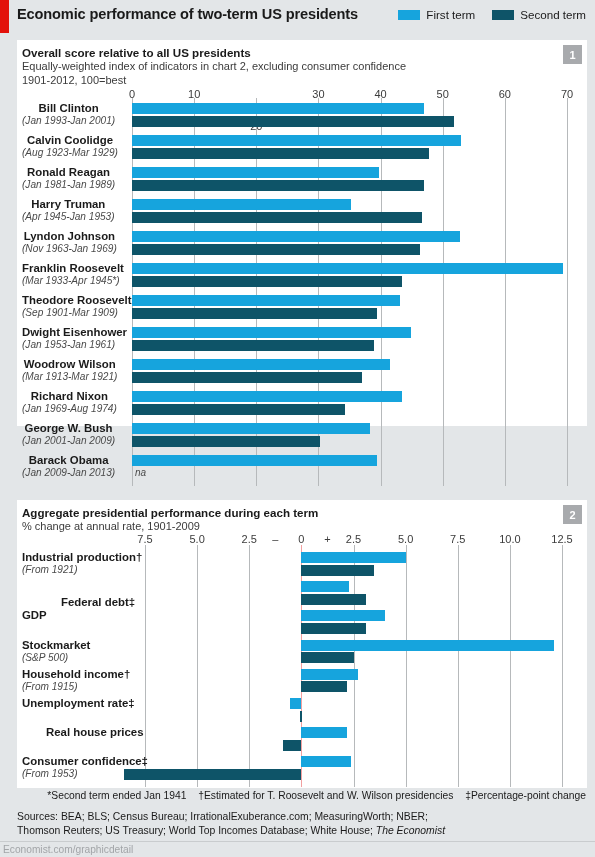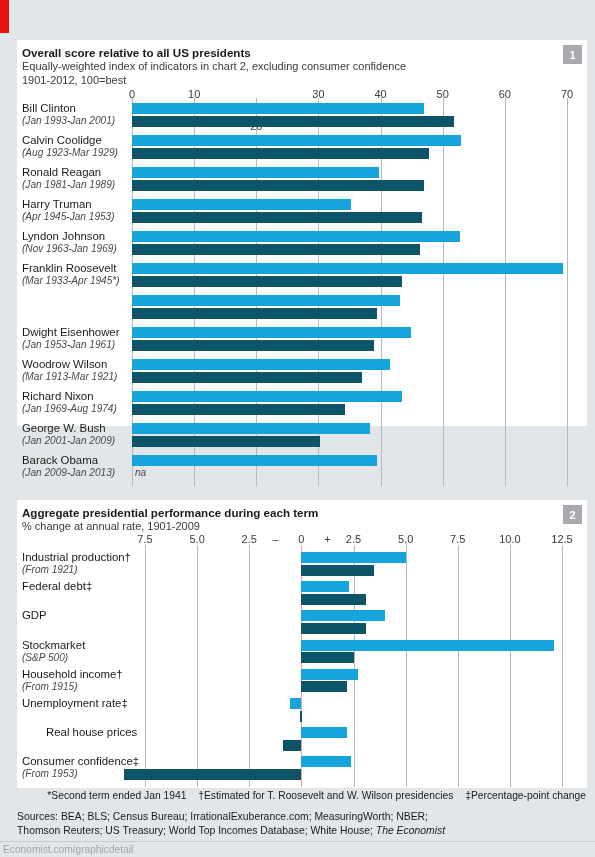--- a/index.html
+++ b/index.html
@@ -42,21 +42,21 @@
   .axis-lbl {
     position: absolute; font-size: 11px; color: #3b3b3b;
     transform: translateX(-50%); white-space: nowrap;
   }
   .gridline { position: absolute; width: 1px; background: #b6b9bb; }
   .zeroline { position: absolute; width: 1px; background: #f2a0a0; }
   .tickmark { position: absolute; width: 1px; height: 5px; background: #8c9093; }
 
   
   .rowlabel { position: absolute; left: 5px; }
-  .rl-name { font-size: 11.4px; font-weight: normal; color: #1a1a1a; line-height: 13px; white-space: nowrap; }
+  .rl-name { font-size: 11.4px; font-weight: bold; color: #1a1a1a; line-height: 13px; white-space: nowrap; text-align: center; }
   .rl-sub { font-size: 10.1px; color: #4a4a4a; font-style: italic; line-height: 12px; white-space: nowrap; }
   .bar { position: absolute; height: 11px; }
   .bar-first { background: #16a4dd; }
   .bar-second { background: #0e5468; }
   .na { position: absolute; font-size: 10px; font-style: italic; color: #4a4a4a; }
 
   
   #footnotes {
     position: absolute; left: 17px; top: 790px; width: 570px;
     font-size: 10.3px; color: #1a1a1a; text-align: right; padding-right: 1px;
@@ -73,20 +73,33 @@
     font-size: 10.2px; color: #a2a5a8;
   }
 </style>
 </head>
 <body>
 
 <div id="page">
 
   <div id="redbar"></div>
 
+  <div id="header">
+    <div id="title">Economic performance of two-term US presidents</div>
+    <div id="legend">
+      <div class="leg">
+        <span class="swatch" id="sw0" style="background: rgb(22, 164, 221);"></span>
+        <span class="leg-label">First term</span>
+      </div>
+      <div class="leg">
+        <span class="swatch" id="sw1" style="background: rgb(14, 84, 104);"></span>
+        <span class="leg-label">Second term</span>
+      </div>
+    </div>
+  </div>
 
   <div class="panel" id="panel1">
     <div class="panel-head">
       <div class="p-title">Overall score relative to all US presidents</div>
       <div class="p-sub">Equally-weighted index of indicators in chart 2, excluding consumer confidence</div>
       <div class="p-sub">1901-2012, 100=best</div>
       <div class="badge">1</div>
     </div>
     <div class="plot" id="plot1">
         <div class="axis-lbl" style="left: 115px; top: 48px;">0</div>
@@ -134,20 +147,24 @@
           <div class="rl-sub">(Nov 1963-Jan 1969)</div>
         </div>
         <div class="bar bar-first" style="left: 115px; top: 191px; width: 328.114px; background: rgb(22, 164, 221);"></div>
         <div class="bar bar-second" style="left: 115px; top: 203.5px; width: 288.343px; background: rgb(14, 84, 104);"></div>
         <div class="rowlabel" style="top: 222px;">
           <div class="rl-name">Franklin Roosevelt</div>
           <div class="rl-sub">(Mar 1933-Apr 1945*)</div>
         </div>
         <div class="bar bar-first" style="left: 115px; top: 223px; width: 430.65px; background: rgb(22, 164, 221);"></div>
         <div class="bar bar-second" style="left: 115px; top: 235.5px; width: 270.321px; background: rgb(14, 84, 104);"></div>
+        <div class="rowlabel" style="top: 254px;">
+          <div class="rl-name">Theodore Roosevelt</div>
+          <div class="rl-sub">(Sep 1901-Mar 1909)</div>
+        </div>
         <div class="bar bar-first" style="left: 115px; top: 255px; width: 268.457px; background: rgb(22, 164, 221);"></div>
         <div class="bar bar-second" style="left: 115px; top: 267.5px; width: 244.843px; background: rgb(14, 84, 104);"></div>
         <div class="rowlabel" style="top: 286px;">
           <div class="rl-name">Dwight Eisenhower</div>
           <div class="rl-sub">(Jan 1953-Jan 1961)</div>
         </div>
         <div class="bar bar-first" style="left: 115px; top: 287px; width: 279.021px; background: rgb(22, 164, 221);"></div>
         <div class="bar bar-second" style="left: 115px; top: 299.5px; width: 241.736px; background: rgb(14, 84, 104);"></div>
         <div class="rowlabel" style="top: 318px;">
           <div class="rl-name">Woodrow Wilson</div>
@@ -211,21 +228,21 @@
         <div class="tickmark" style="left: 545px; top: 47px;"></div>
         <div class="gridline" style="left: 545px; top: 45px; height: 242px;"></div>
         <div class="axis-lbl" style="left: 258.312px; top: 33px;">–</div>
         <div class="axis-lbl" style="left: 310.438px; top: 33px;">+</div>
         <div class="rowlabel" style="top: 51px;">
           <div class="rl-name">Industrial production†</div>
           <div class="rl-sub">(From 1921)</div>
         </div>
         <div class="bar bar-first" style="left: 284.375px; top: 52px; width: 104.25px; background: rgb(22, 164, 221);"></div>
         <div class="bar bar-second" style="left: 284.375px; top: 64.5px; width: 72.975px; background: rgb(14, 84, 104);"></div>
-        <div class="rowlabel" style="top: 80px;">
+        <div class="rowlabel" style="top: 96px; margin-left: 39px;">
           <div class="rl-name">Federal debt‡</div>
         </div>
         <div class="bar bar-first" style="left: 284.375px; top: 81.2px; width: 47.955px; background: rgb(22, 164, 221);"></div>
         <div class="bar bar-second" style="left: 284.375px; top: 93.7px; width: 64.635px; background: rgb(14, 84, 104);"></div>
         <div class="rowlabel" style="top: 109.4px;">
           <div class="rl-name">GDP</div>
         </div>
         <div class="bar bar-first" style="left: 284.375px; top: 110.4px; width: 83.4px; background: rgb(22, 164, 221);"></div>
         <div class="bar bar-second" style="left: 284.375px; top: 122.9px; width: 64.635px; background: rgb(14, 84, 104);"></div>
         <div class="rowlabel" style="top: 138.6px;">

